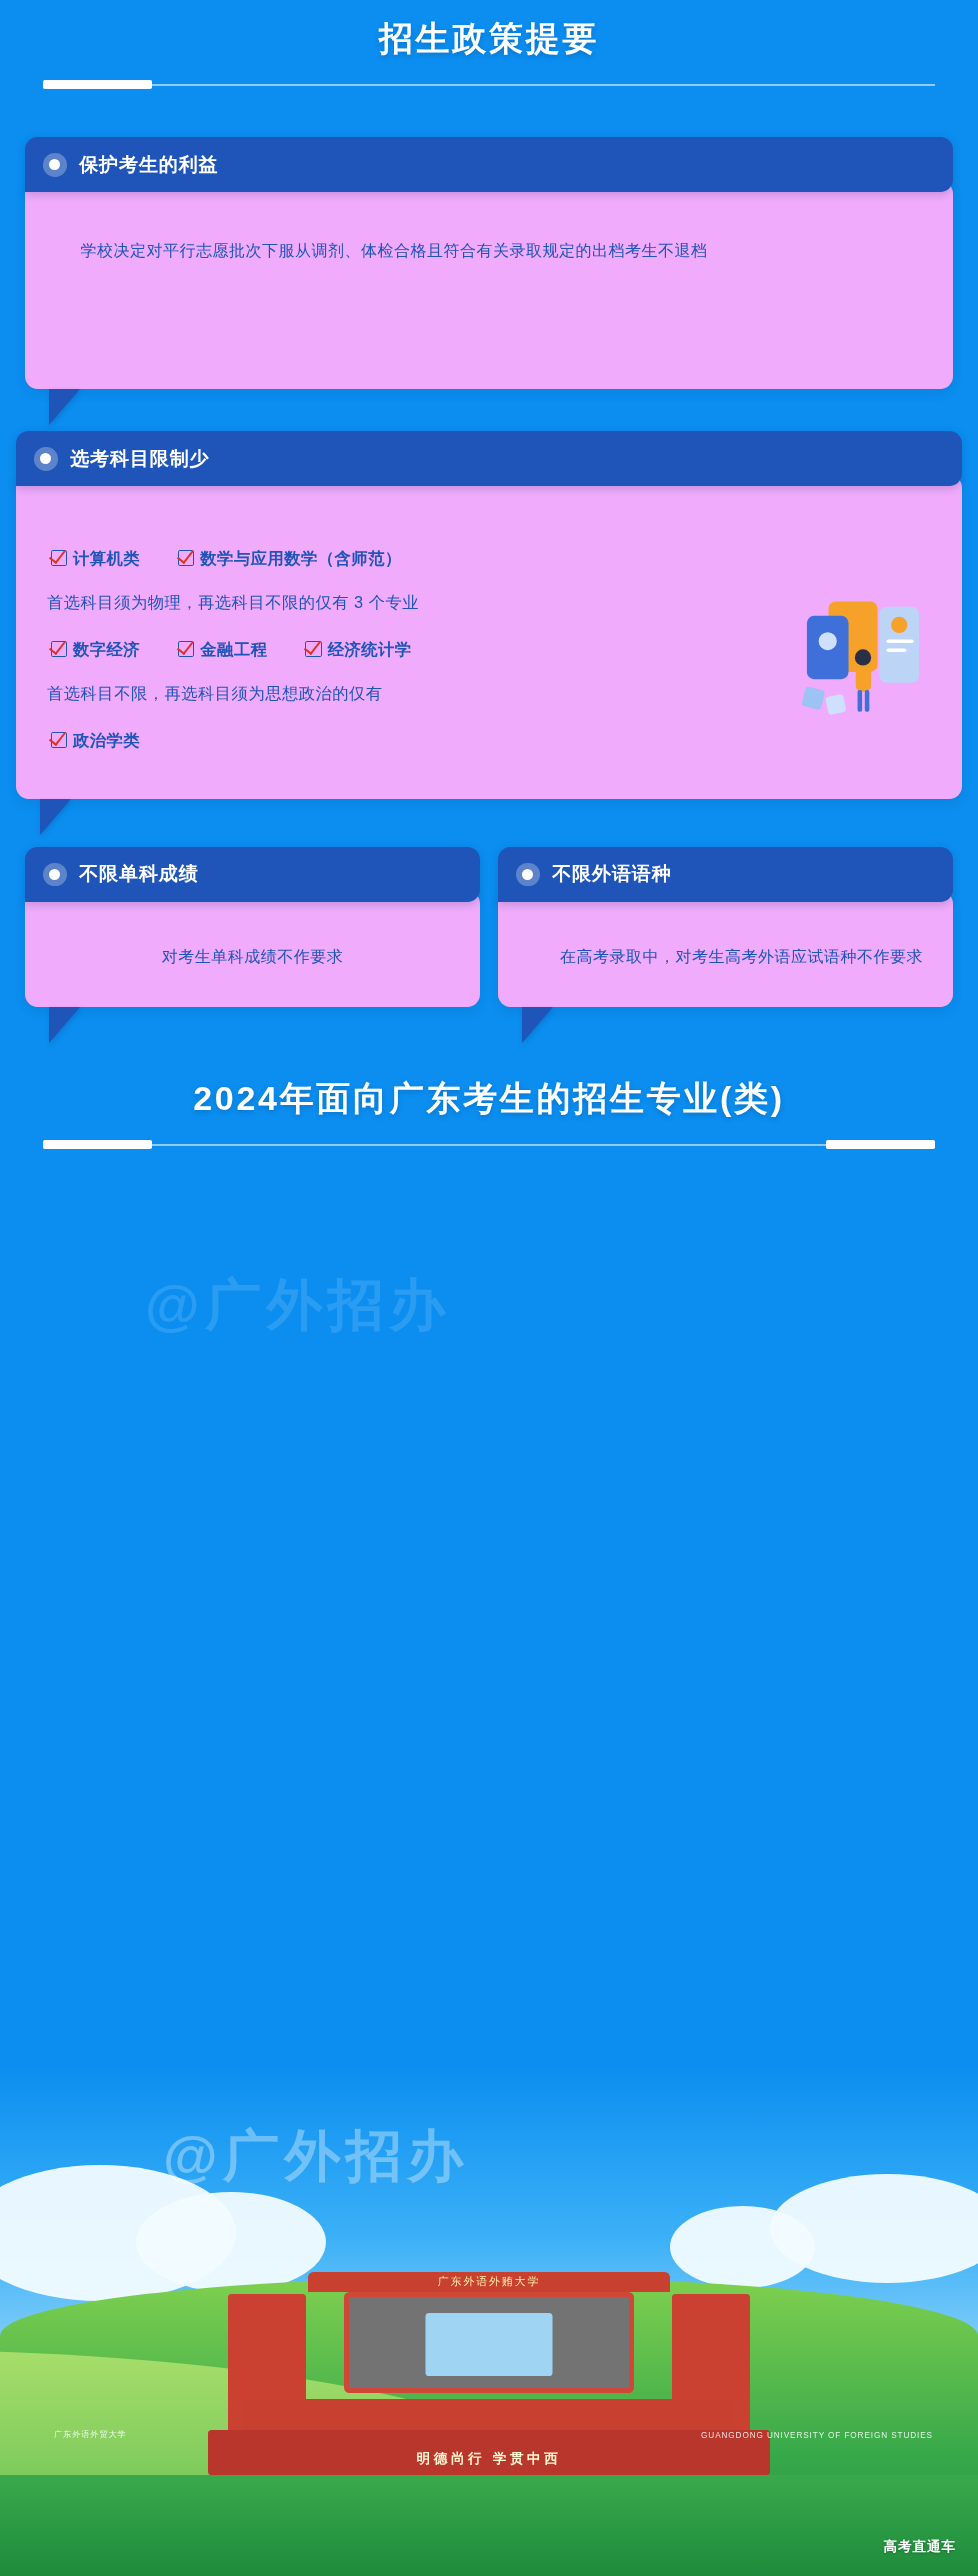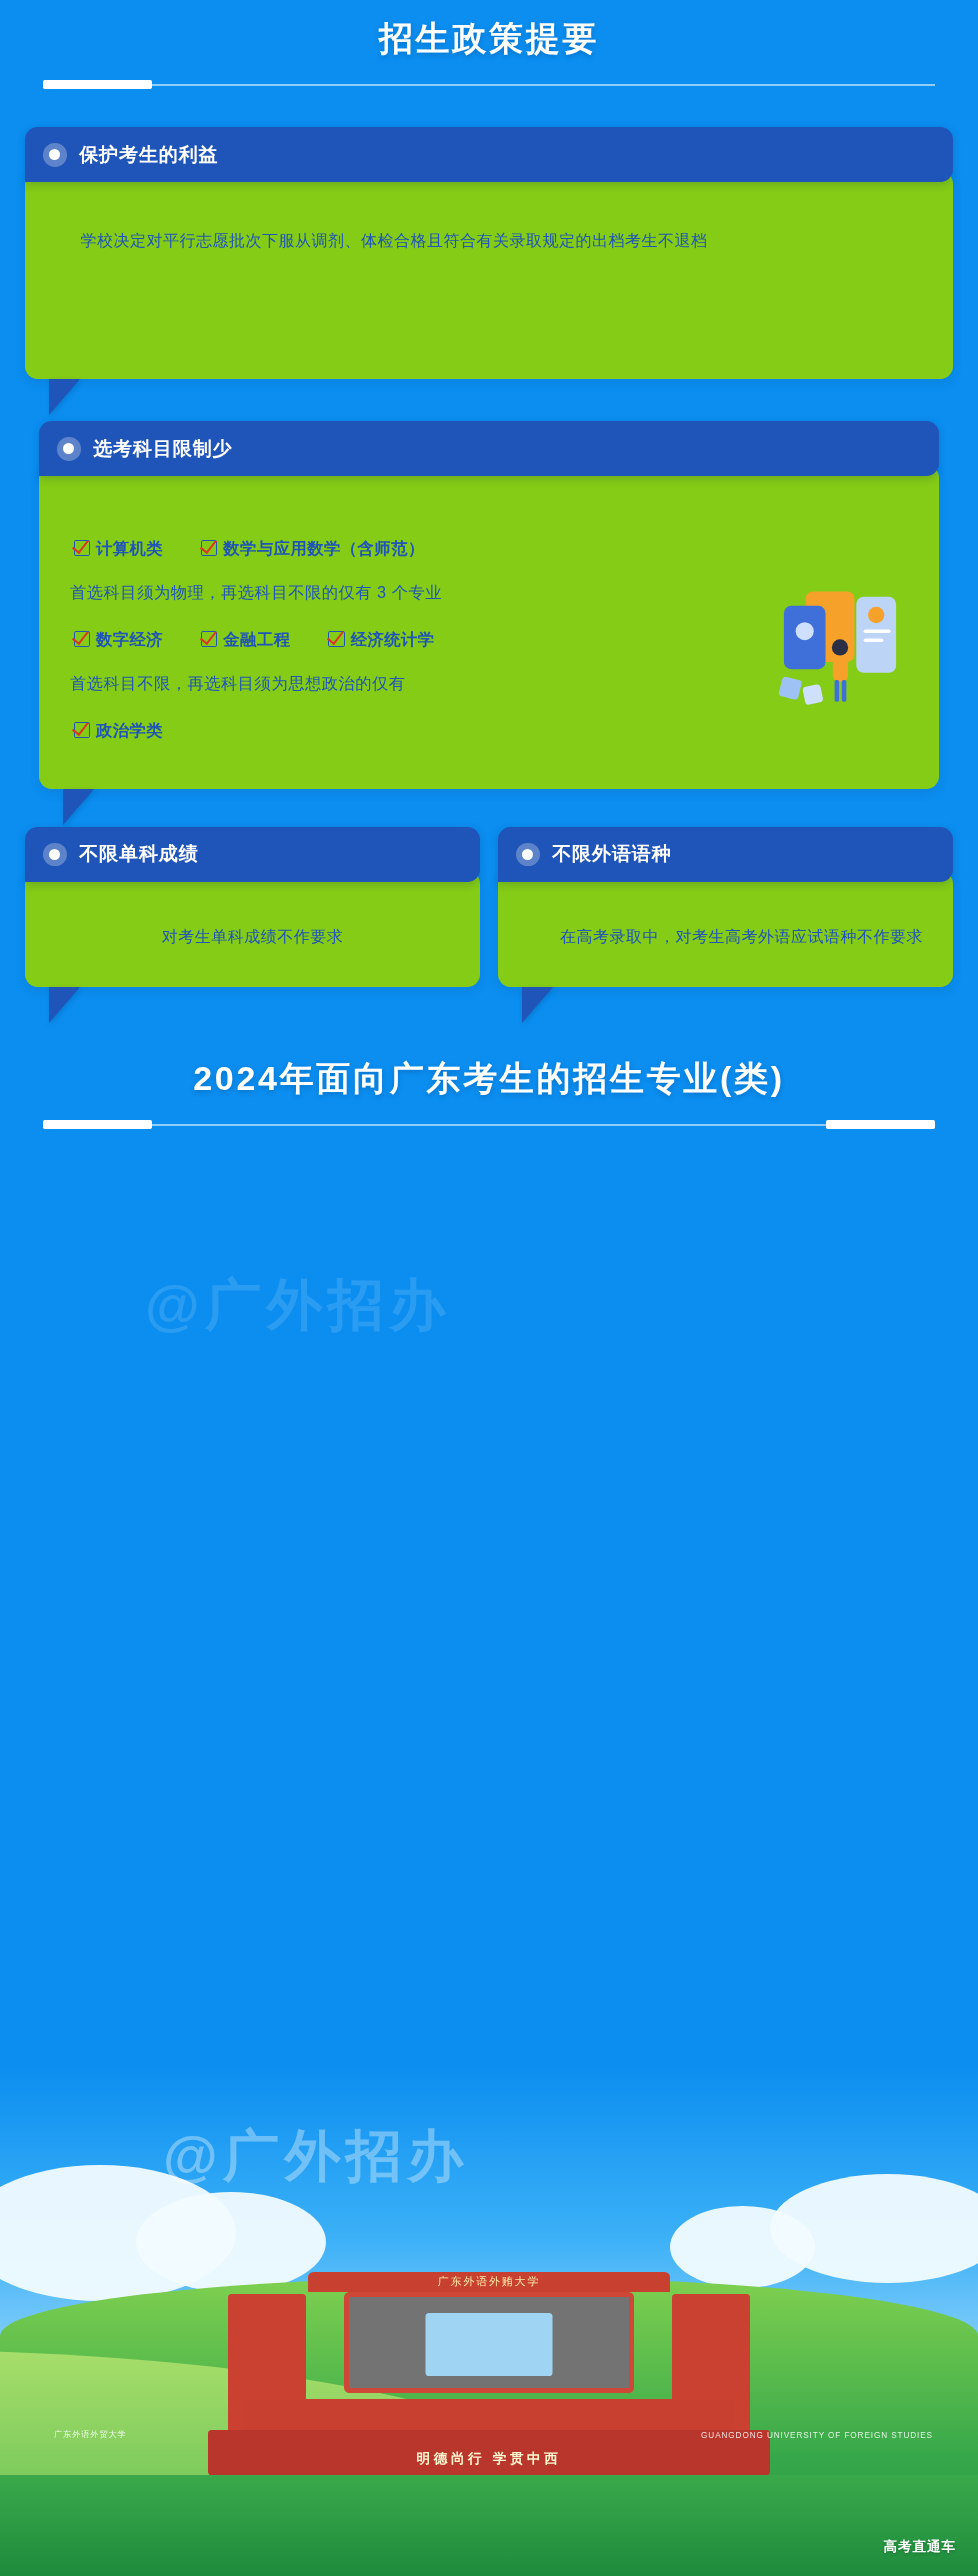--- a/index.html
+++ b/index.html
@@ -59,44 +59,44 @@
     padding:16.3px 0 0 0;
   }
   .head-rule { position:relative; height:9px; margin:18px 43px 0 43px; }
   .head-rule .line { position:absolute; top:3.6px; left:0; right:0; height:1.8px; background:rgba(255,255,255,.55); }
   .head-rule .cap { position:absolute; top:0; width:109px; height:9px; background:#fff; border-radius:1.8px; }
   .head-rule .cap.a { left:0; } .head-rule .cap.b { right:0; display:none; }
   .head-rule.dual .cap.b { display:block; }
 
   
   .row { display:flex; gap:18px; padding:0 25px; }
-  .card { position:relative; flex:1; margin-top:38px; }
+  .card { position:relative; flex:1; margin-top:48px; }
   .card .tag {
     position:relative; background:#1f54b8; border-radius:12.7px 12.7px 12.7px 0;
     padding:14.5px 18px; display:flex; align-items:center; gap:12.7px;
     box-shadow:0 2.7px 9px rgba(0,30,80,.18); z-index:3;
   }
   .card .tag .dot { width:23.5px; height:23.5px; border-radius:50%; background:rgba(255,255,255,.28); display:flex; align-items:center; justify-content:center; flex:none; }
   .card .tag .dot i { width:11px; height:11px; border-radius:50%; background:#fff; display:block; }
   .card .tag .t { color:#fff; font-size:19px; font-weight:700; letter-spacing:0.9px; }
   .card .beak { position:absolute; left:23.5px; top:100%; width:0; height:0;
     border-left:31px solid #1f54b8; border-bottom:36px solid transparent; z-index:2;
     filter:drop-shadow(1.8px 2.7px 2.7px rgba(0,30,80,.18)); }
   .card .body {
-    margin-top:-11px; background:#84cc16; border-radius:12.7px;
+    margin-top:-11px; background:#f0abfc; border-radius:12.7px;
     padding:53px 23.5px 27px 23.5px; color:#1f54b8; font-size:16px; line-height:2.1;
     letter-spacing:0.5px; text-align:justify; position:relative; z-index:1;
     box-shadow:0 3.6px 11px rgba(0,30,80,.10);
   }
   .card .body.indent { text-indent:2em; }
   .card.short .body { min-height:116px; padding-top:49px; text-align:center; }
   .card.tall .body { min-height:208px; }
 
   
-  .wide { padding:0 39px; }
+  .wide { padding:0 16px; }
   .wide .card { margin-top:42px; }
   .wide .body { padding:49px 31px 33px 31px; }
   .wline { color:#1f54b8; font-size:16.3px; line-height:1.6; margin:14.5px 0 0 0; letter-spacing:0.5px; }
   .wline.first { margin-top:3.6px; }
   .chips { display:flex; gap:38px; margin:16.3px 0 9px 3.6px; flex-wrap:wrap; }
   .chip { display:flex; align-items:center; gap:6px; color:#1f54b8; font-size:16.3px; font-weight:700; }
   .cbox { position:relative; width:16.3px; height:16.3px; border:1.4px solid #1f54b8; border-radius:1.8px; flex:none; }
   .cbox::after { content:""; position:absolute; left:1.8px; top:-3.6px; width:7.2px; height:13.6px;
     border-right:2.7px solid #e03222; border-bottom:2.7px solid #e03222;
     transform:rotate(38deg); }

